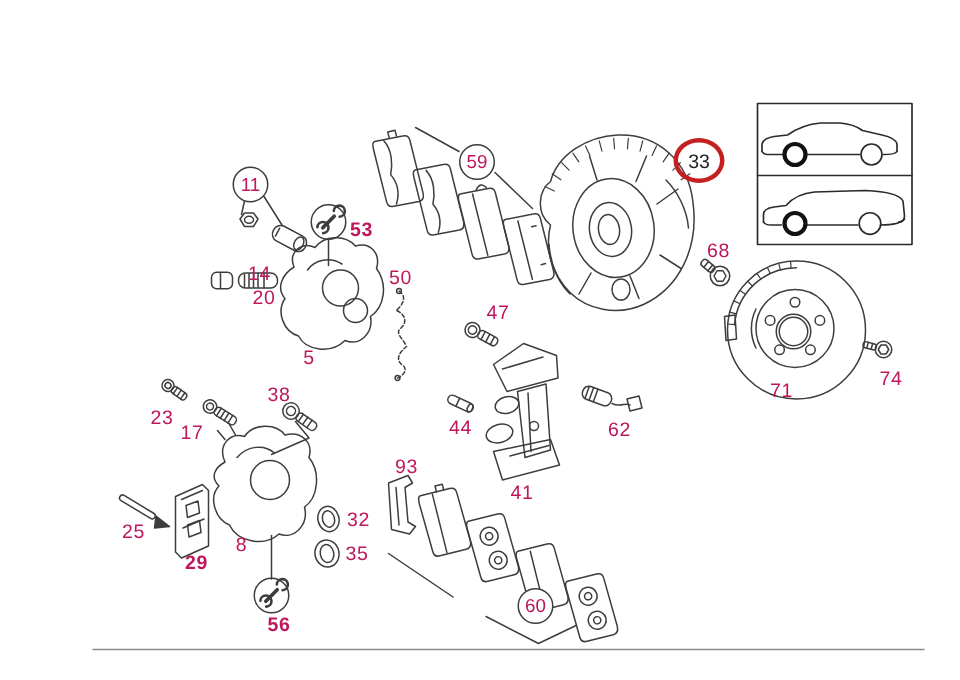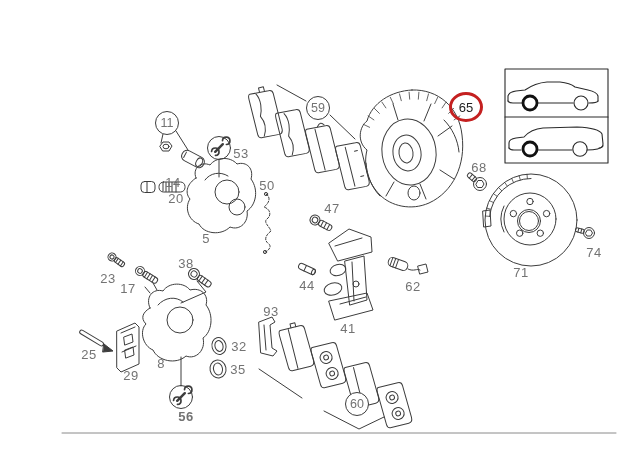--- a/index.html
+++ b/index.html
@@ -3,21 +3,21 @@
 <meta charset="utf-8">
 <style>
   html,body{margin:0;padding:0;background:#fff;}
   .stage{
     position:relative;width:640px;height:453px;background:#fff;overflow:hidden;
     font-family:"Liberation Sans", sans-serif;
   }
   .art{position:absolute;left:0;top:0;}
   .lbl{
     position:absolute;transform:translate(-50%,-50%);
-    font-size:13px;color:#737373;white-space:nowrap;line-height:1;
+    font-size:13px;color:#be185d;white-space:nowrap;line-height:1;
     letter-spacing:0.5px;
   }
   .circled{
     border:1.4px solid #3d3d3d;border-radius:50%;
     width:22px;height:22px;display:flex;align-items:center;justify-content:center;
     font-size:12.5px;background:#fff;letter-spacing:0;
   }
   .hl{
     border:3.2px solid #c42020;border-radius:50%;
     width:28px;height:24px;display:flex;align-items:center;justify-content:center;
@@ -286,37 +286,37 @@
         </g>
       </g>
 
       <path d="M62,433 L616,433" stroke="#8a8a8a"></path>
     </g>
   </svg>
 
   <div class="lbl circled" style="left:167px;top:123px;">11</div>
   <div class="lbl" style="left:148px;top:198px;margin-left:28px;">20</div>
   <div class="lbl" style="left:173px;top:182px;">14</div>
-  <div class="lbl" style="left:241px;top:153px;">53</div>
+  <div class="lbl" style="left:241px;top:153px;font-weight:bold;">53</div>
   <div class="lbl" style="left:206px;top:238px;">5</div>
   <div class="lbl" style="left:108px;top:278px;">23</div>
   <div class="lbl" style="left:128px;top:288px;">17</div>
   <div class="lbl" style="left:186px;top:263px;">38</div>
   <div class="lbl" style="left:89px;top:354px;">25</div>
-  <div class="lbl" style="left:131px;top:375px;">29</div>
+  <div class="lbl" style="left:131px;top:375px;font-weight:bold;">29</div>
   <div class="lbl" style="left:161px;top:363px;">8</div>
   <div class="lbl" style="left:186px;top:416px;font-weight:bold;">56</div>
   <div class="lbl" style="left:239px;top:346px;">32</div>
   <div class="lbl" style="left:238px;top:369px;">35</div>
   <div class="lbl" style="left:267px;top:185px;">50</div>
   <div class="lbl circled" style="left:318px;top:108px;">59</div>
   <div class="lbl" style="left:332px;top:208px;">47</div>
   <div class="lbl" style="left:307px;top:285px;">44</div>
   <div class="lbl" style="left:348px;top:328px;">41</div>
   <div class="lbl" style="left:413px;top:286px;">62</div>
   <div class="lbl" style="left:271px;top:311px;">93</div>
   <div class="lbl circled" style="left:313px;top:404px;margin-left:44px;">60</div>
-  <div class="lbl hl" style="left:466px;top:107px;">65</div>
+  <div class="lbl hl" style="left:466px;top:107px;">33</div>
   <div class="lbl" style="left:479px;top:167px;">68</div>
-  <div class="lbl" style="left:521px;top:272px;">71</div>
+  <div class="lbl" style="left:521px;top:260px;">71</div>
   <div class="lbl" style="left:594px;top:220px;margin-top:32px;">74</div>
 
 </div>
 
 </body></html>

